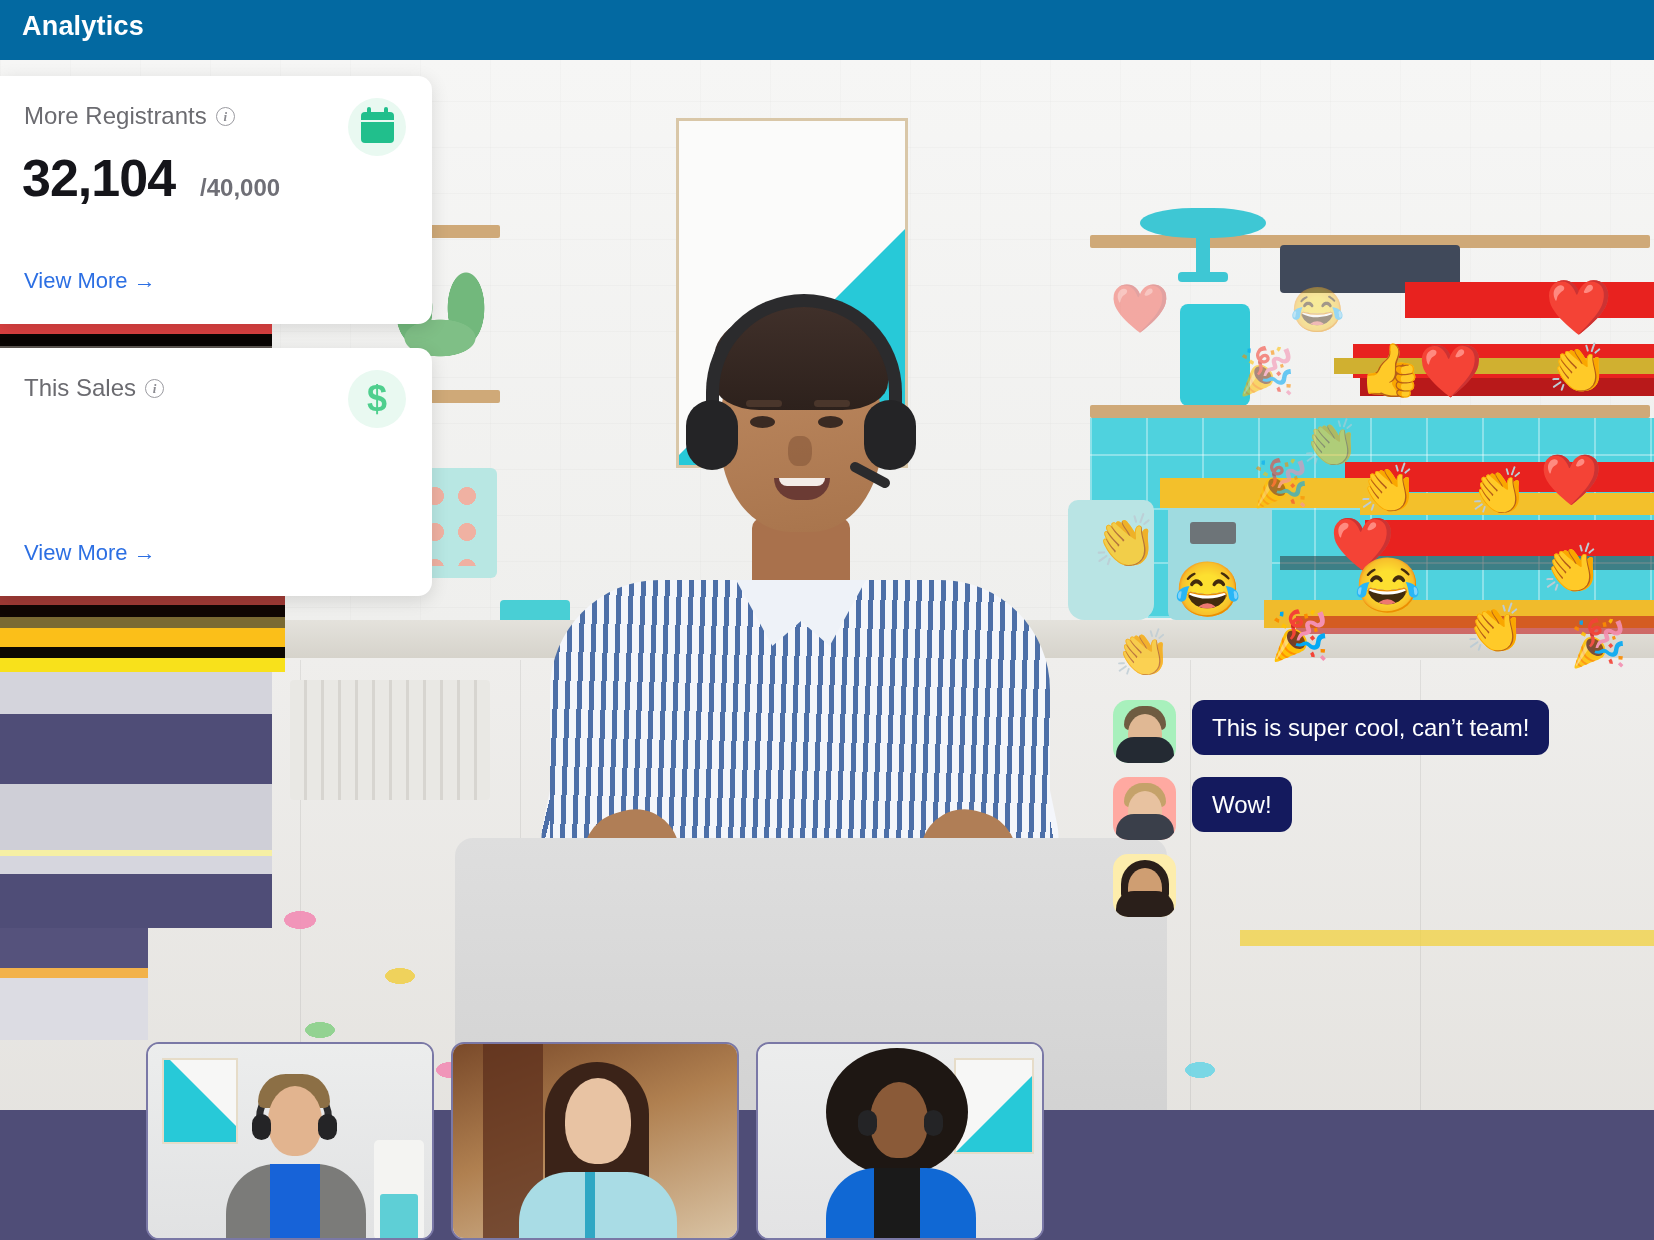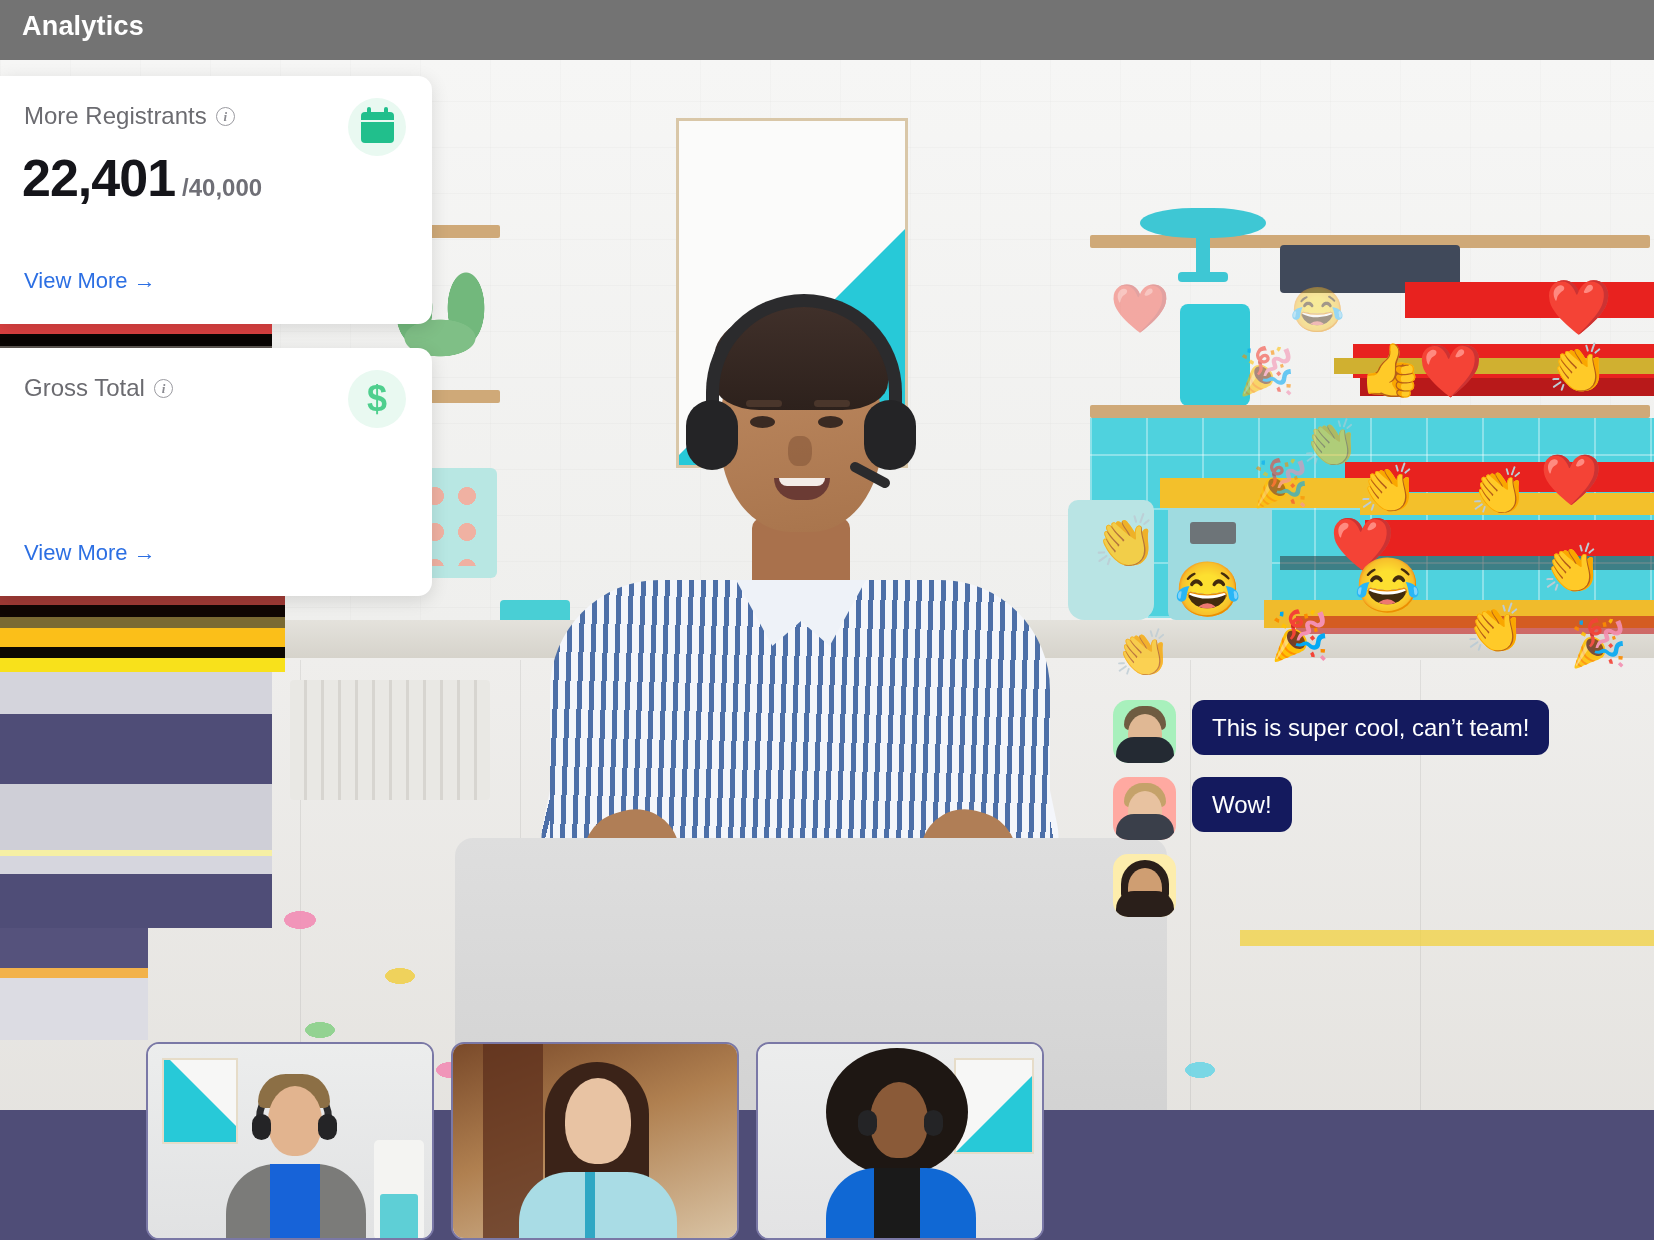--- a/index.html
+++ b/index.html
@@ -122,21 +122,21 @@
     box-shadow:0 4px 18px rgba(0,0,0,.12); z-index:50; }
   .card-1 { top:76px; width:432px; height:248px; }
   .card-2 { top:348px; width:432px; height:248px; }
   .card-label-row { position:absolute; left:24px; top:26px; display:flex; align-items:center; gap:9px; }
   .card-label { font-size:24px; color:#6b6b70; }
   .info-ico { width:19px; height:19px; border:1.7px solid #9a9aa0; border-radius:50%;
     display:flex; align-items:center; justify-content:center; font-size:13px; color:#8a8a90;
     font-family:"Liberation Serif", serif; font-style:italic; font-weight:700; line-height:1; }
   .card-value { position:absolute; left:22px; top:72px; display:flex; align-items:baseline; }
   .card-value .big { font-size:52px; font-weight:700; color:#15151a; letter-spacing:-1px; }
-  .card-value .sub { font-size:24px; font-weight:700; color:#6f6f76; margin-left:7px; }
+  .card-value .sub { font-size:24px; font-weight:700; color:#6f6f76; margin-left:25px; }
   .card-icon { position:absolute; right:26px; top:22px; width:58px; height:58px; border-radius:50%;
     background:#e9f9f1; display:flex; align-items:center; justify-content:center; }
   .cal-ico { width:33px; height:31px; background:#21bf8c; border-radius:4px; position:relative; }
   .cal-ico:before { content:""; position:absolute; left:6px; top:-5px; width:4px; height:9px;
     background:#21bf8c; border-radius:2px; box-shadow:17px 0 0 #21bf8c; }
   .cal-ico:after { content:""; position:absolute; left:0; top:8px; width:100%; height:2px; background:#e9f9f1; }
   .dollar-ico { font-size:36px; font-weight:700; color:#4fcf8e; line-height:1; }
   .view-more { position:absolute; left:24px; bottom:30px; font-size:22px; color:#2c6fe3; }
 
   
@@ -317,32 +317,32 @@
 
   <div class="card card-1">
     <div class="card-label-row">
       <span class="card-label">More Registrants</span>
       <span class="info-ico">i</span>
     </div>
     <div class="card-icon">
       <span class="cal-ico"></span>
     </div>
     <div class="card-value">
-      <span class="big">22,401</span>
+      <span class="big">32,104</span>
       <span class="sub">/40,000</span>
     </div>
     <div class="view-more">
       <span>View More</span>
       <span>→</span>
     </div>
   </div>
 
   <div class="card card-2">
     <div class="card-label-row">
-      <span class="card-label">Gross Total</span>
+      <span class="card-label">This Sales</span>
       <span class="info-ico">i</span>
     </div>
     <div class="card-icon">
       <span class="dollar-ico">$</span>
     </div>
     <div class="view-more">
       <span>View More</span>
       <span>→</span>
     </div>
   </div>
@@ -380,17 +380,17 @@
       <div class="t-hair" style="left:68px;top:4px;width:142px;height:128px;background:#1e1713;border-radius:50%;"></div>
       <div class="t-head" style="left:112px;top:38px;width:58px;height:76px;background:#8a5a38;"></div>
       <div class="t-cup" style="left:100px;top:66px;"></div>
       <div class="t-cup" style="left:166px;top:66px;"></div>
       <div class="t-body" style="left:68px;top:124px;width:150px;height:76px;background:#1068d4;"></div>
       <div style="position:absolute;left:116px;top:124px;width:46px;height:76px;background:#1a1a1a;"></div>
     </div>
 
   </div>
 
-  <div class="topbar" style="background: #737373;">
+  <div class="topbar" style="background: #0369a1;">
     <div class="topbar-title">Analytics</div>
   </div>
 
 </div>
 
 </body></html>

